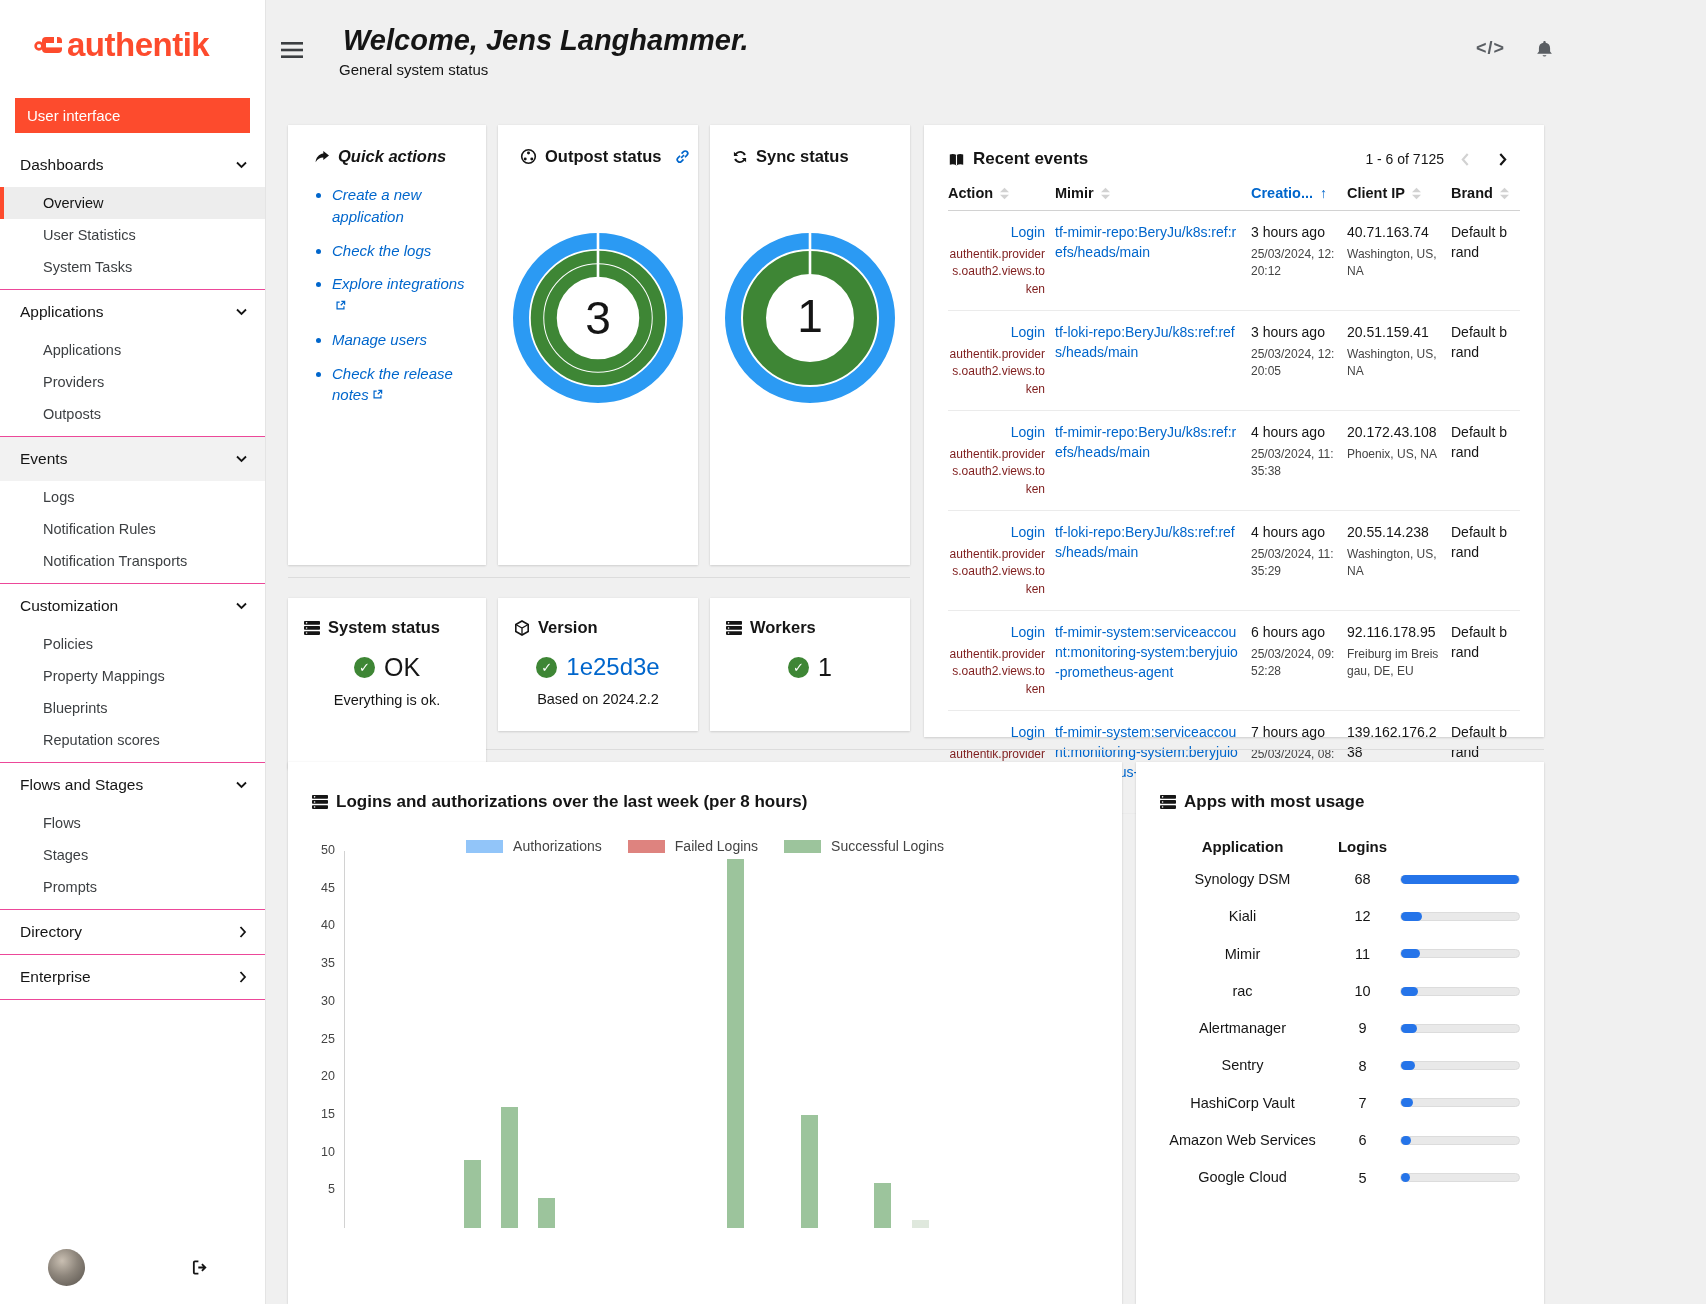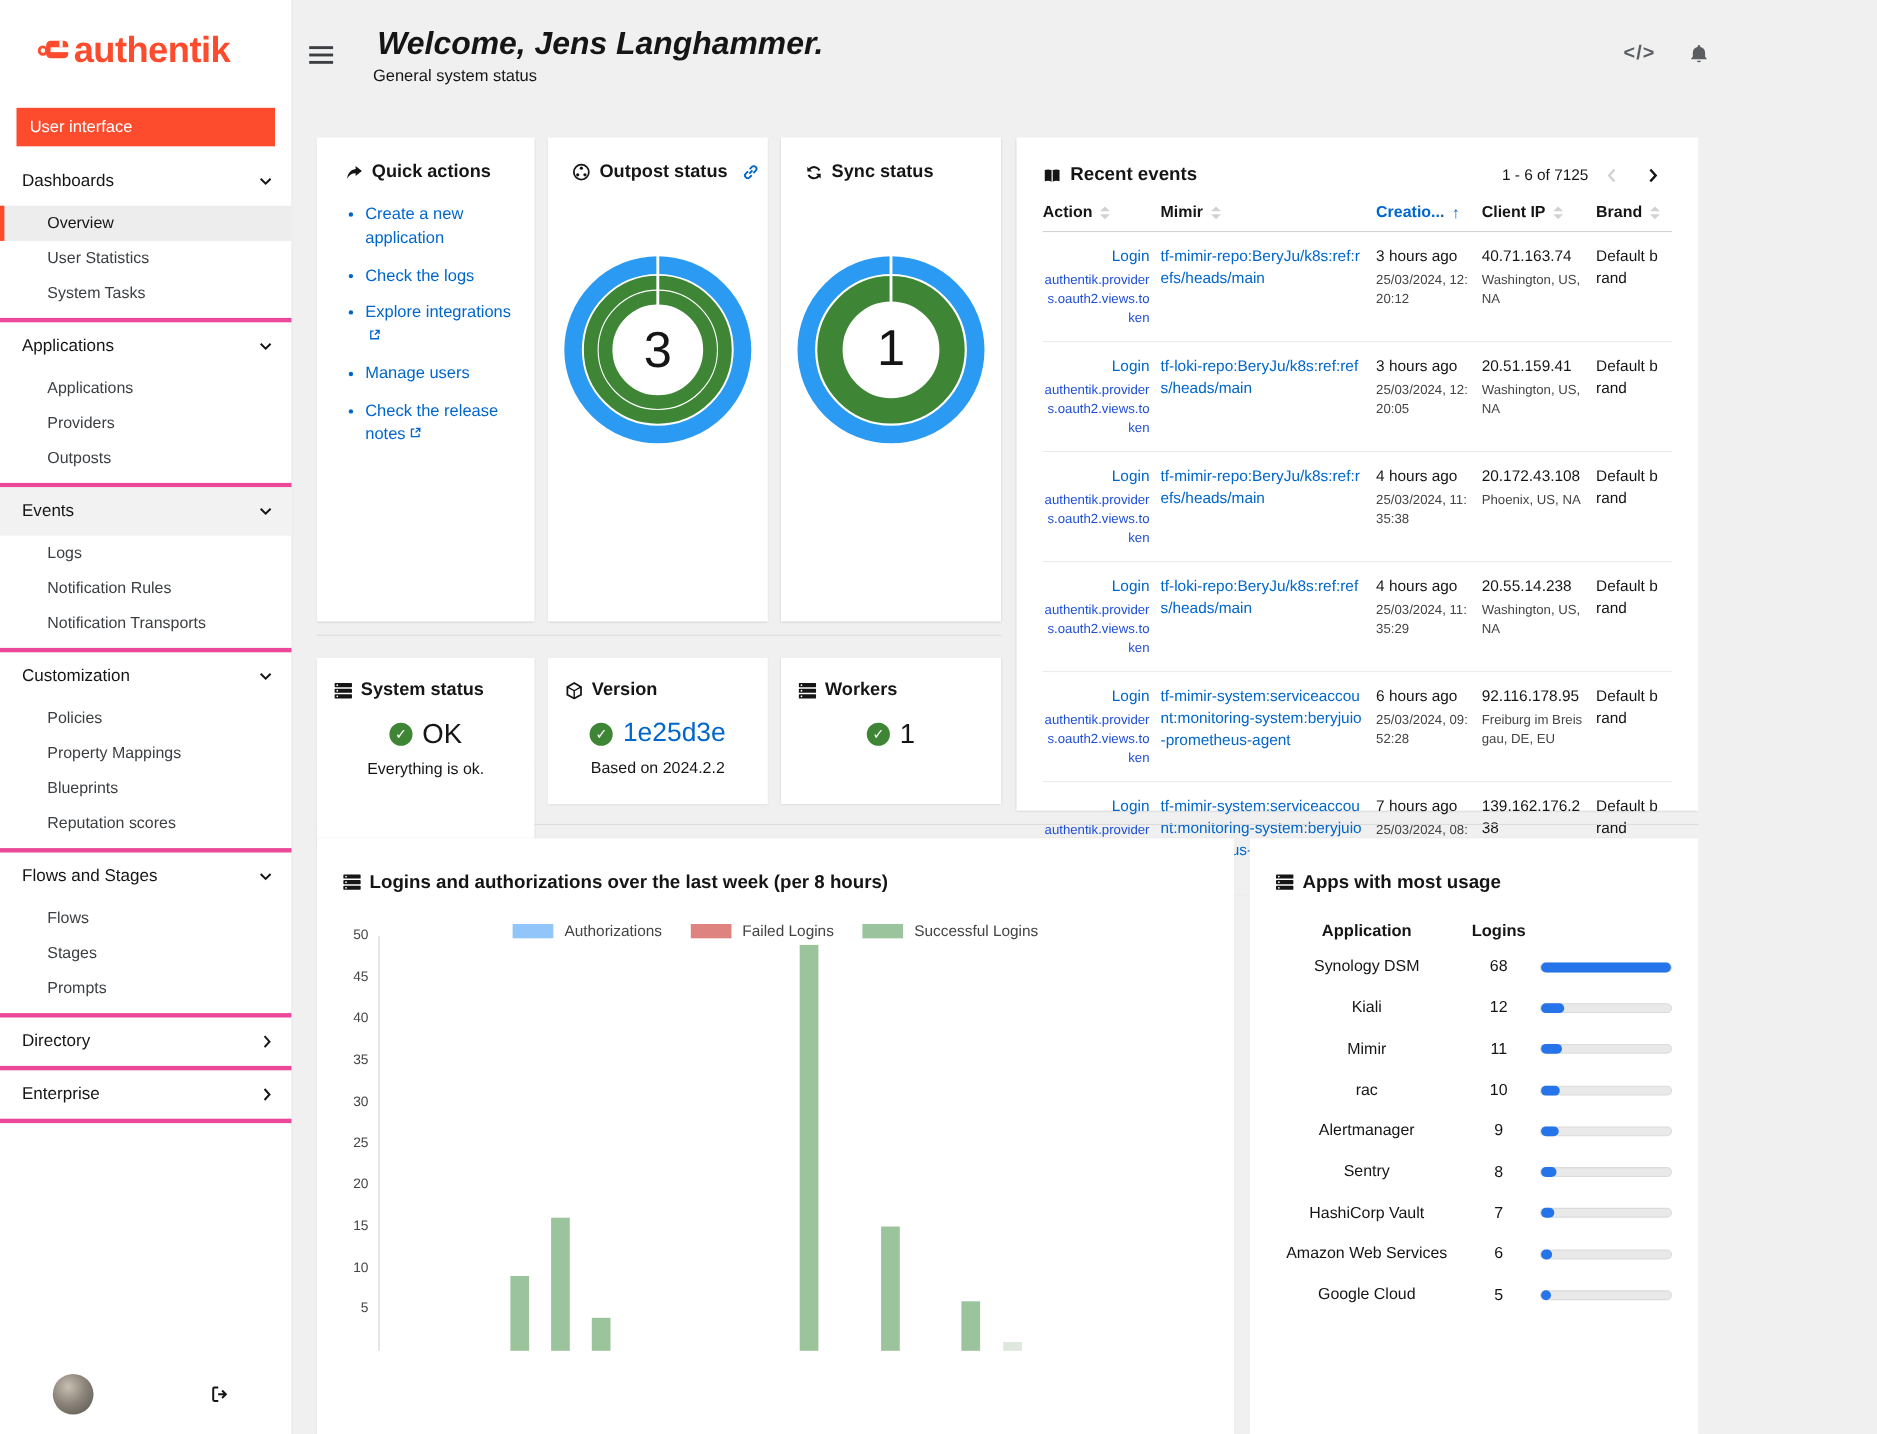--- a/index.html
+++ b/index.html
@@ -7,21 +7,21 @@
     font-family:"Liberation Sans", sans-serif; color:#151515; }
 
   
   #sidebar { position:absolute; left:0; top:0; width:266px; height:1304px; background:#fff;
     border-right:1px solid #e4e4e4; display:flex; flex-direction:column; }
   .logo-wrap { padding:26px 0 22px 34px; display:flex; align-items:center; gap:3px; }
   .logo-text { font-size:33px; font-weight:700; color:#fd4b2d; letter-spacing:-.5px; }
   .ui-btn { margin:12px 15px 10px 15px; background:#fd4b2d; color:#fff; border:none;
     font-size:15px; text-align:left; padding:9px 12px; cursor:pointer; font-family:inherit; }
   nav { flex:0 0 auto; }
-  .nav-group { border-bottom:4px solid #ec4899; padding-bottom:6px; }
+  .nav-group { border-bottom:1px solid #ec4899; padding-bottom:6px; }
   .nav-group.collapsed { padding-bottom:0; }
   .group-head { display:flex; align-items:center; justify-content:space-between;
     padding:13px 18px 13px 20px; font-size:15.5px; color:#151515; cursor:pointer; }
   .group-head.hl { background:#f2f2f2; }
   .group-head .chev { color:#151515; display:inline-flex; }
   .nav-item { padding:8px 10px 8px 43px; font-size:14.5px; color:#3c3f42; cursor:pointer; }
   .nav-item.active { background:#ededed; border-left:4px solid #fd4b2d; padding-left:39px; color:#151515; }
   .side-bottom { margin-top:auto; display:flex; align-items:center; justify-content:space-between;
     padding:14px 56px 18px 48px; }
   .avatar { width:37px; height:37px; border-radius:50%;
@@ -35,21 +35,21 @@
   .page-sub { position:absolute; left:73px; top:61px; font-size:15px; color:#151515; }
   .top-icons { position:absolute; top:38px; right:152px; display:flex; align-items:center; gap:30px; color:#5a5e63; }
   .code-glyph { font-size:18px; font-weight:700; letter-spacing:1px; cursor:pointer; }
   .bell { cursor:pointer; display:inline-flex; }
 
   .card { position:absolute; background:#fff;
     box-shadow:0 1px 2px rgba(3,3,3,.12), 0 0 2px rgba(3,3,3,.06); }
   .card-head { display:flex; align-items:center; gap:8px; font-size:16.5px; font-weight:700; color:#151515; }
   .head-icon { display:inline-flex; color:#151515; }
 
-  #card-quick   { left:22px;  top:125px; width:198px; height:440px; padding:22px 16px 0 26px; }
+  #card-quick   { left:22px;  top:125px; width:198px; height:440px; padding:22px 16px 0 26px;font-style:italic; }
   #card-outpost { left:232px; top:125px; width:200px; height:440px; padding:22px 0 0 0; }
   #card-sync    { left:444px; top:125px; width:200px; height:440px; padding:22px 0 0 0; }
   #card-events  { left:658px; top:125px; width:620px; height:612px; padding:22px 24px 0 24px; }
   #card-sysstat { left:22px;  top:598px; width:198px; height:171px; padding:20px 16px; }
   #card-version { left:232px; top:598px; width:200px; height:133px; padding:20px 16px; }
   #card-workers { left:444px; top:598px; width:200px; height:133px; padding:20px 16px; }
   .divider { position:absolute; height:1px; background:#dcdcdc; }
   #div1 { left:22px; top:577px; width:622px; }
   #div2 { left:22px; top:749px; width:1256px; }
   #card-chart { left:22px; top:762px; width:834px; height:542px; padding:30px 24px 0 24px; overflow:hidden; }
@@ -83,21 +83,21 @@
   .ev-table { margin-top:14px; }
   .ev-hrow { display:flex; border-bottom:1px solid #d2d2d2; padding-bottom:9px; }
   .ev-h { font-size:14.5px; font-weight:700; display:flex; align-items:center; gap:7px; }
   .ev-h .sorticon { color:#d2d2d2; display:inline-flex; cursor:pointer; }
   .ev-h.sorted { color:#0066cc; }
   .ev-h.sorted .arrow { color:#0066cc; font-size:14px; font-weight:700; }
   .c-action{width:107px;text-align:right;} .c-user{width:196px;} .c-created{width:96px;} .c-ip{width:104px;} .c-brand{width:69px;}
   .ev-row { display:flex; border-bottom:1px solid #ebebeb; padding:12px 0 12px 0; }
   .ev-cell { padding-right:10px; font-size:14px; line-height:1.42; word-break:break-all; }
   .ev-cell a { color:#0066cc; text-decoration:none; cursor:pointer; }
-  .sub { font-size:12px; color:#1d4ed8; margin-top:3px; line-height:1.45; }
+  .sub { font-size:12px; color:#7f1d1d; margin-top:3px; line-height:1.45; }
   .sub2 { font-size:12px; color:#444; margin-top:3px; line-height:1.45; }
   .ev-bottom { display:flex; justify-content:flex-end; margin-top:12px; }
 
   
   .legend { display:flex; justify-content:center; gap:26px; margin-top:26px; }
   .leg-item { display:flex; align-items:center; gap:10px; font-size:14px; color:#444; }
   .swatch { width:37px; height:13px; }
   #plot { position:absolute; left:56px; top:89px; width:752px; height:377px;
     border-left:1px solid #d2d2d2; }
   .ytick { position:absolute; right:calc(100% + 10px); font-size:12.5px; color:#444; width:24px; text-align:right; }

